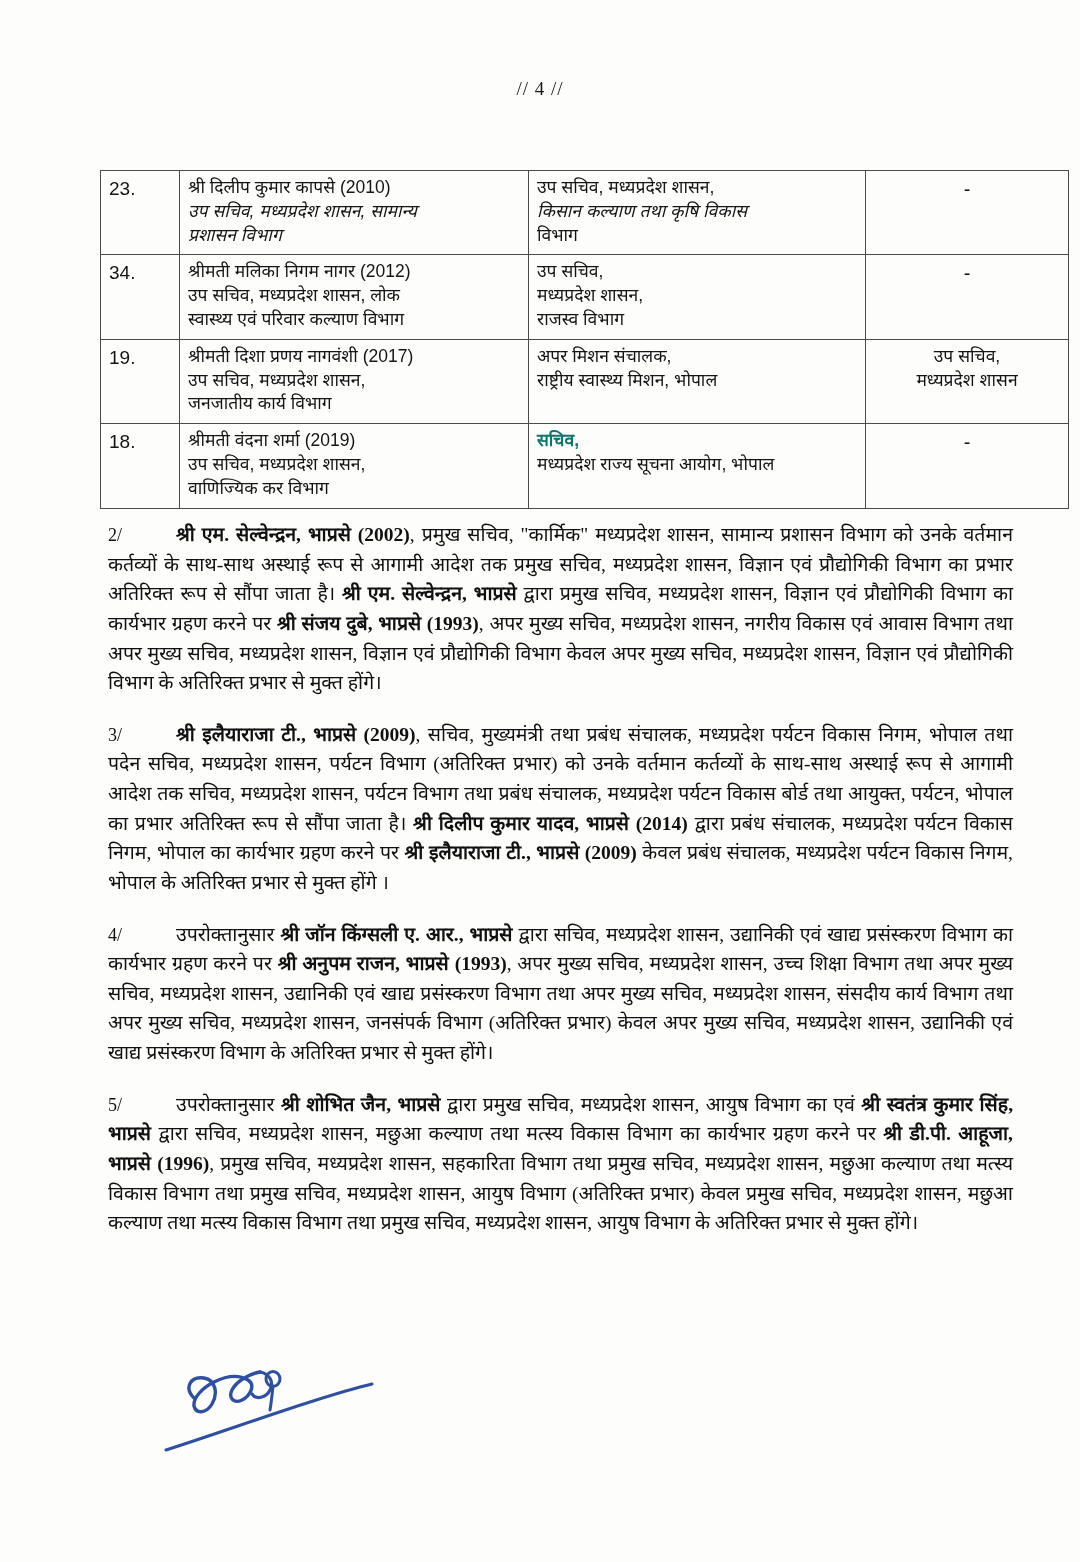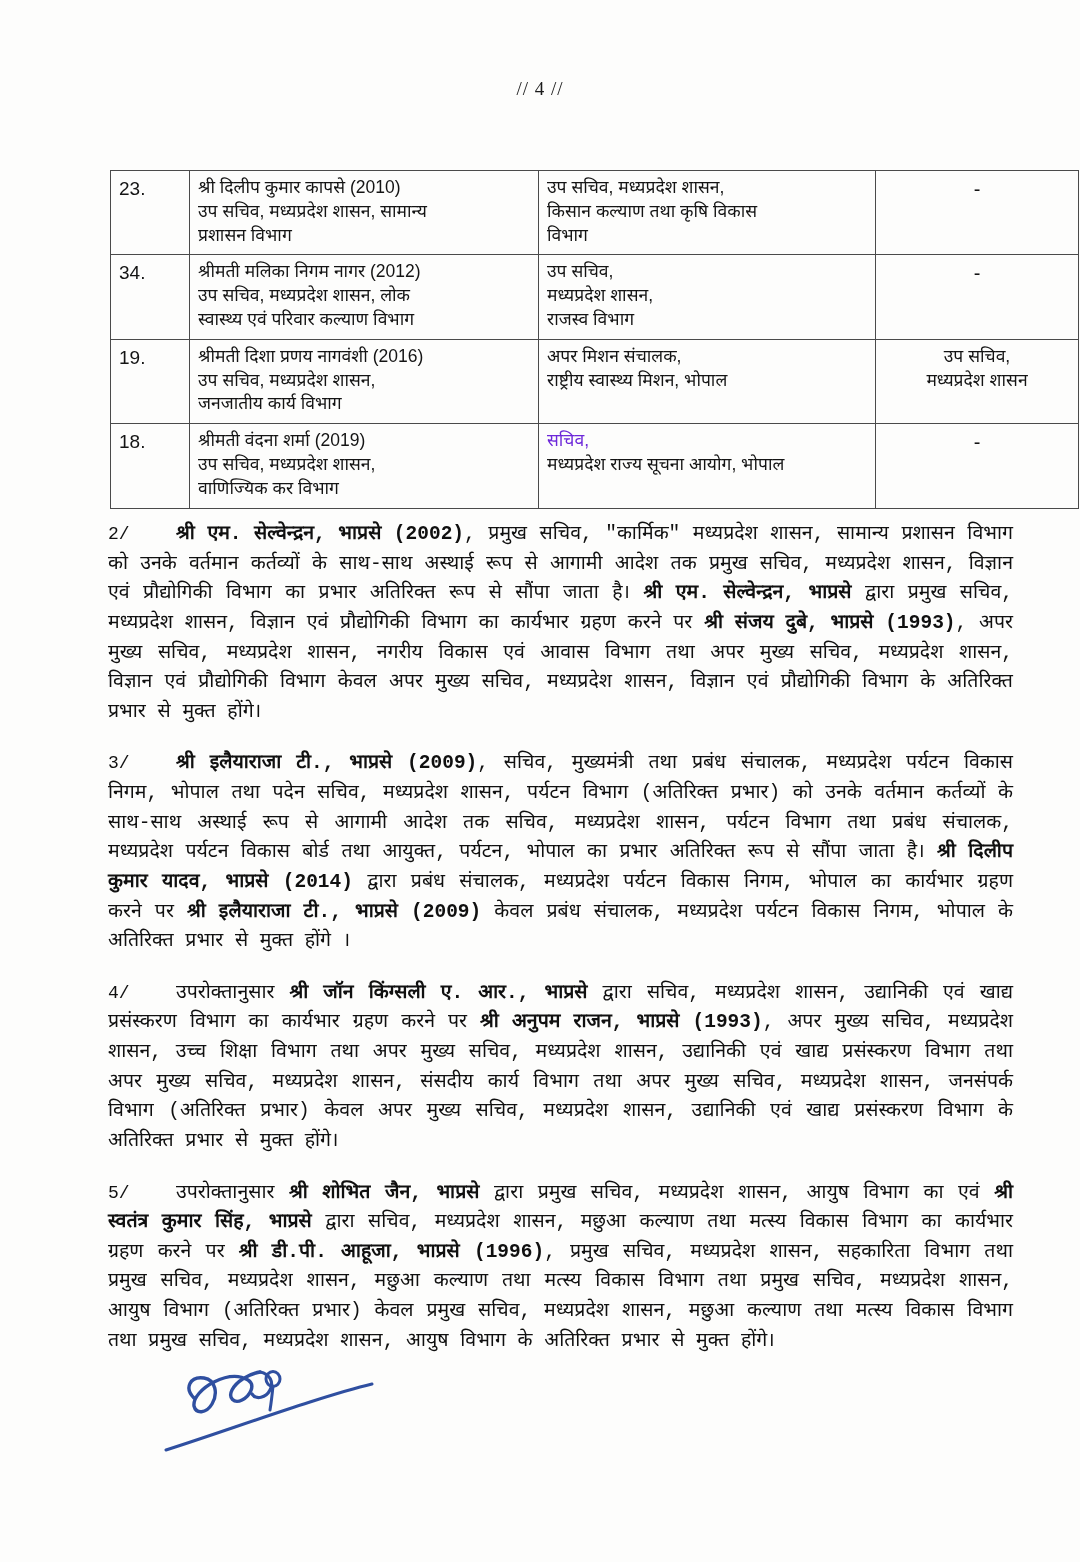--- a/index.html
+++ b/index.html
@@ -32,21 +32,21 @@
     text-align: center;
     font-size: 19px;
     letter-spacing: 1px;
     color: #1a1a1a;
     font-family: "Liberation Serif", "DejaVu Serif", serif;
   }
 
   
   .officer-table {
     position: absolute;
-    left: 110px;
+    left: 100px;
     top: 170px;
     width: 900px;
     border-collapse: collapse;
     table-layout: fixed;
     border-radius: 19px;
   }
   .officer-table td {
     border: 1px solid #4a4a4a;
     vertical-align: top;
     padding: 5px 8px 7px 8px;
@@ -61,44 +61,45 @@
 
   .sno {
     font-size: 19px;
     font-family: "Liberation Sans", sans-serif;
   }
 
   .cell-line { display: block; }
   .cell-line.justify {
     text-align: justify;
     text-align-last: left;
+    font-style: italic;
   }
   .nm-bold { font-weight: normal; }
   .dash { font-size: 20px; }
 
-  .faded { color: #6d28d9; }
+  .faded { color: #0f766e; font-weight: bold; }
 
   
   .paragraphs {
     position: absolute;
     left: 108px;
     top: 520px;
     width: 905px;
   }
 
   .para {
     position: relative;
     margin: 0 0 22px 0;
     font-size: 19.5px;
     line-height: 1.52;
     text-align: justify;
     text-align-last: left;
     color: #101010;
     padding-left: 0;
-    font-family: Liberation Mono, monospace;
+    font-family: Liberation Serif, serif;
   }
   .para .num {
     display: inline-block;
     width: 68px;
     font-size: 18px;
   }
   .para b { font-weight: bold; }
 
   
   .signature {
@@ -143,21 +144,21 @@
           <td class="col-post">
             <span class="cell-line">उप सचिव,</span>
             <span class="cell-line">मध्यप्रदेश शासन,</span>
             <span class="cell-line">राजस्व विभाग</span>
           </td>
           <td class="col-extra"><span class="dash">-</span></td>
         </tr>
         <tr>
           <td class="col-sno"><span class="sno">19.</span></td>
           <td class="col-name">
-            <span class="cell-line"><b class="nm-bold">श्रीमती दिशा </b><b class="nm-bold">प्रणय</b><b class="nm-bold"> नागवंशी (2016)</b></span>
+            <span class="cell-line"><b class="nm-bold">श्रीमती दिशा </b><b class="nm-bold">प्रणय</b><b class="nm-bold"> नागवंशी (2017)</b></span>
             <span class="cell-line">उप सचिव, मध्यप्रदेश शासन,</span>
             <span class="cell-line">जनजातीय कार्य विभाग</span>
           </td>
           <td class="col-post">
             <span class="cell-line">अपर मिशन संचालक,</span>
             <span class="cell-line">राष्ट्रीय स्वास्थ्य मिशन, भोपाल</span>
           </td>
           <td class="col-extra">
             <span class="cell-line">उप सचिव,</span>
             <span class="cell-line">मध्यप्रदेश शासन</span>

